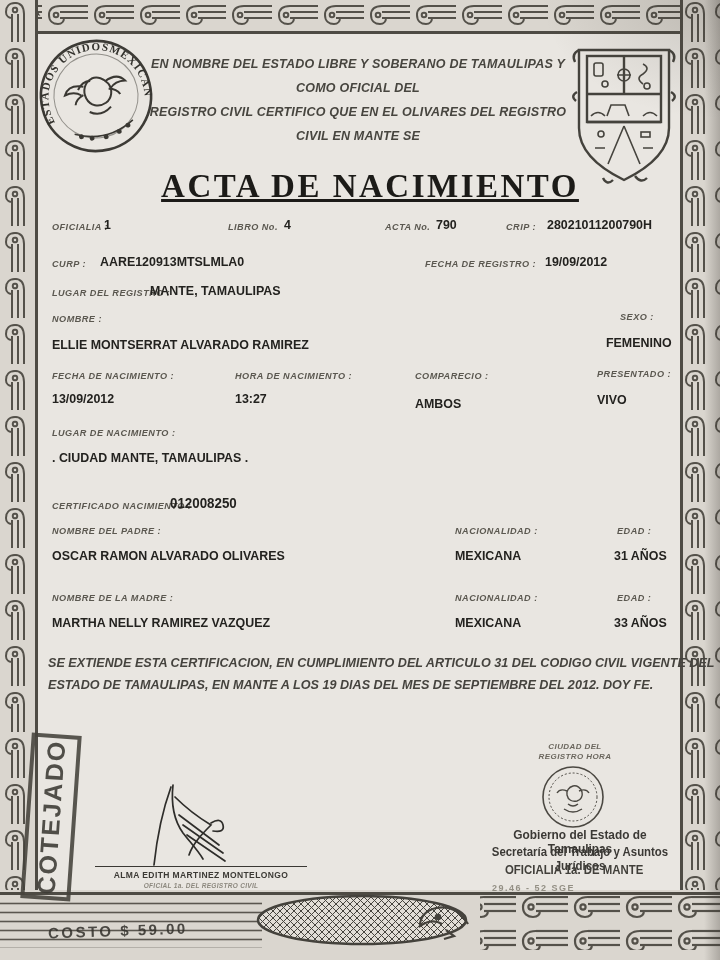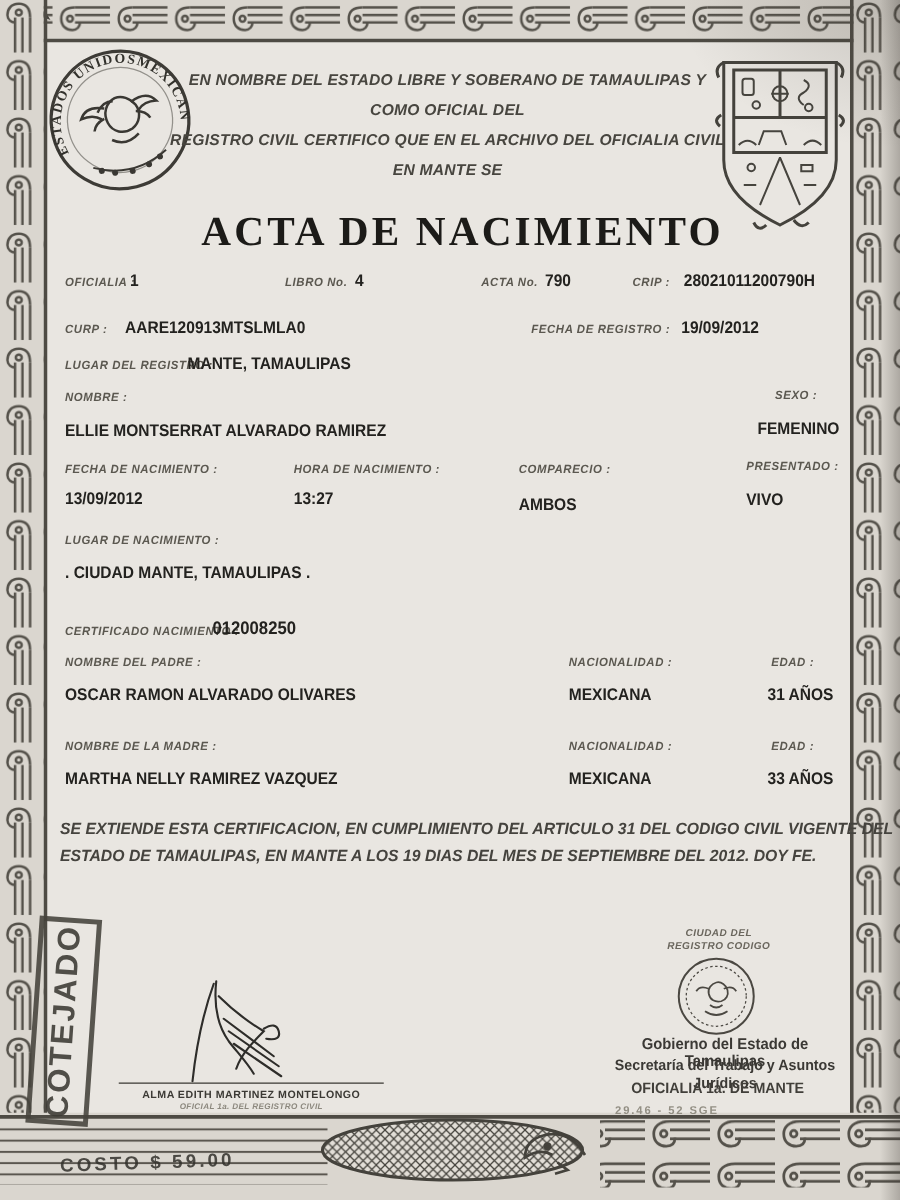--- a/index.html
+++ b/index.html
@@ -6,21 +6,21 @@
   .page{position:relative;width:720px;height:960px;background:#e8e5e0;overflow:hidden;
         font-family:"Liberation Sans",sans-serif;}
   .paper{position:absolute;left:38px;top:32px;width:642px;height:860px;background:#e9e6e1;}
   .edge-shadow{position:absolute;right:0;top:0;width:16px;height:100%;
         background:linear-gradient(to right,rgba(0,0,0,0),rgba(55,50,45,.28));pointer-events:none;}
   .corner-shade{position:absolute;right:0;top:0;width:180px;height:120px;
         background:radial-gradient(ellipse at top right,rgba(60,55,48,.18),rgba(0,0,0,0) 70%);pointer-events:none;}
   .hdr{position:absolute;left:134px;top:52px;width:448px;text-align:center;
        font:italic 700 12.5px "Liberation Sans",sans-serif;color:#47453f;line-height:24px;letter-spacing:.2px;}
   .title{position:absolute;left:60px;top:168px;width:620px;text-align:center;
-       font:700 33px "Liberation Serif",serif;color:#1c1b18;letter-spacing:2.5px;}
+       font:700 33px "Liberation Serif",serif;color:#1c1b18;letter-spacing:2.5px;text-decoration:underline;}
   .lbl{position:absolute;font:italic 700 9.5px "Liberation Sans",sans-serif;color:#5b5850;
        letter-spacing:.5px;white-space:nowrap;transform:scaleX(.96);transform-origin:left top;}
   .val{position:absolute;font:700 13.5px "Liberation Sans",sans-serif;color:#23221f;
        white-space:nowrap;transform:scaleX(.92);transform-origin:left top;}
   .val.big{font-size:14.5px;}
   .cert{position:absolute;left:48px;width:612px;font:italic 700 13px "Liberation Sans",sans-serif;
        color:#45433e;white-space:nowrap;transform:scaleX(.97);transform-origin:left top;}
   .cotejado{position:absolute;left:-32px;top:792px;width:158px;height:42px;
        border:4px solid #45433c;display:flex;align-items:center;justify-content:center;
        transform:rotate(-86deg);color:#3c3a34;font:700 25px "Liberation Sans",sans-serif;
@@ -193,21 +193,21 @@
       <path d="M44,76 l4,-11 h14 l4,11"></path>
       <path d="M61,86 L45,124 M61,86 L77,124"></path>
       <circle cx="38" cy="94" r="3"></circle>
         <rect x="78" y="92" width="9" height="5"></rect>
       <path d="M32,108 h10 M80,108 h10"></path>
     </g>
   </svg>
 
   <div class="hdr">
     <div>EN NOMBRE DEL ESTADO LIBRE Y SOBERANO DE TAMAULIPAS Y COMO OFICIAL DEL</div>
-    <div>REGISTRO CIVIL CERTIFICO QUE EN EL ARCHIVO DEL OFICIALIA CIVIL EN MANTE SE</div>
+    <div>REGISTRO CIVIL CERTIFICO QUE EN EL OLIVARES DEL REGISTRO CIVIL EN MANTE SE</div>
   </div>
 
   <div class="title">ACTA DE NACIMIENTO</div>
 
   <div class="lbl" style="left:52px;top:221px">OFICIALIA :</div>
   <div class="val" style="left:104px;top:217px">1</div>
   <div class="lbl" style="left:228px;top:221px">LIBRO No.</div>
   <div class="val" style="left:284px;top:217px">4</div>
   <div class="lbl" style="left:385px;top:221px">ACTA No.</div>
   <div class="val" style="left:436px;top:217px">790</div>
@@ -271,21 +271,21 @@
       <path d="M62,60 L100,86"></path>
       <path d="M86,48 q10,-6 12,2 q2,8 -10,6"></path>
     </g>
   </svg>
   <div class="sigline"></div>
   <div class="signame">ALMA EDITH MARTINEZ MONTELONGO</div>
   <div class="sigtitle">OFICIAL 1a. DEL REGISTRO CIVIL</div>
 
   <div class="sello">
     <div>CIUDAD DEL</div>
-    <div>REGISTRO CODIGO</div>
+    <div>REGISTRO HORA</div>
   </div>
   <svg class="bsvg" style="left:540px;top:764px" width="70" height="70">
     <circle cx="33" cy="33" r="30" fill="none" stroke="#4b4842" stroke-width="1.6"></circle>
     <circle cx="33" cy="33" r="24" fill="none" stroke="#4b4842" stroke-width="1" stroke-dasharray="2,2"></circle>
     <g fill="none" stroke="#4b4842" stroke-width="1.4">
       <path d="M33,22 c-4,1 -7,5 -6,9 c1,5 5,7 10,6 c4,-1 6,-5 5,-9 c-1,-4 -5,-7 -9,-6 Z"></path>
       <path d="M27,27 q-7,-3 -10,2 M39,27 q7,-3 10,2"></path>
       <path d="M28,40 q5,4 10,0"></path>
       <path d="M24,45 q9,6 18,0"></path>
     </g>

